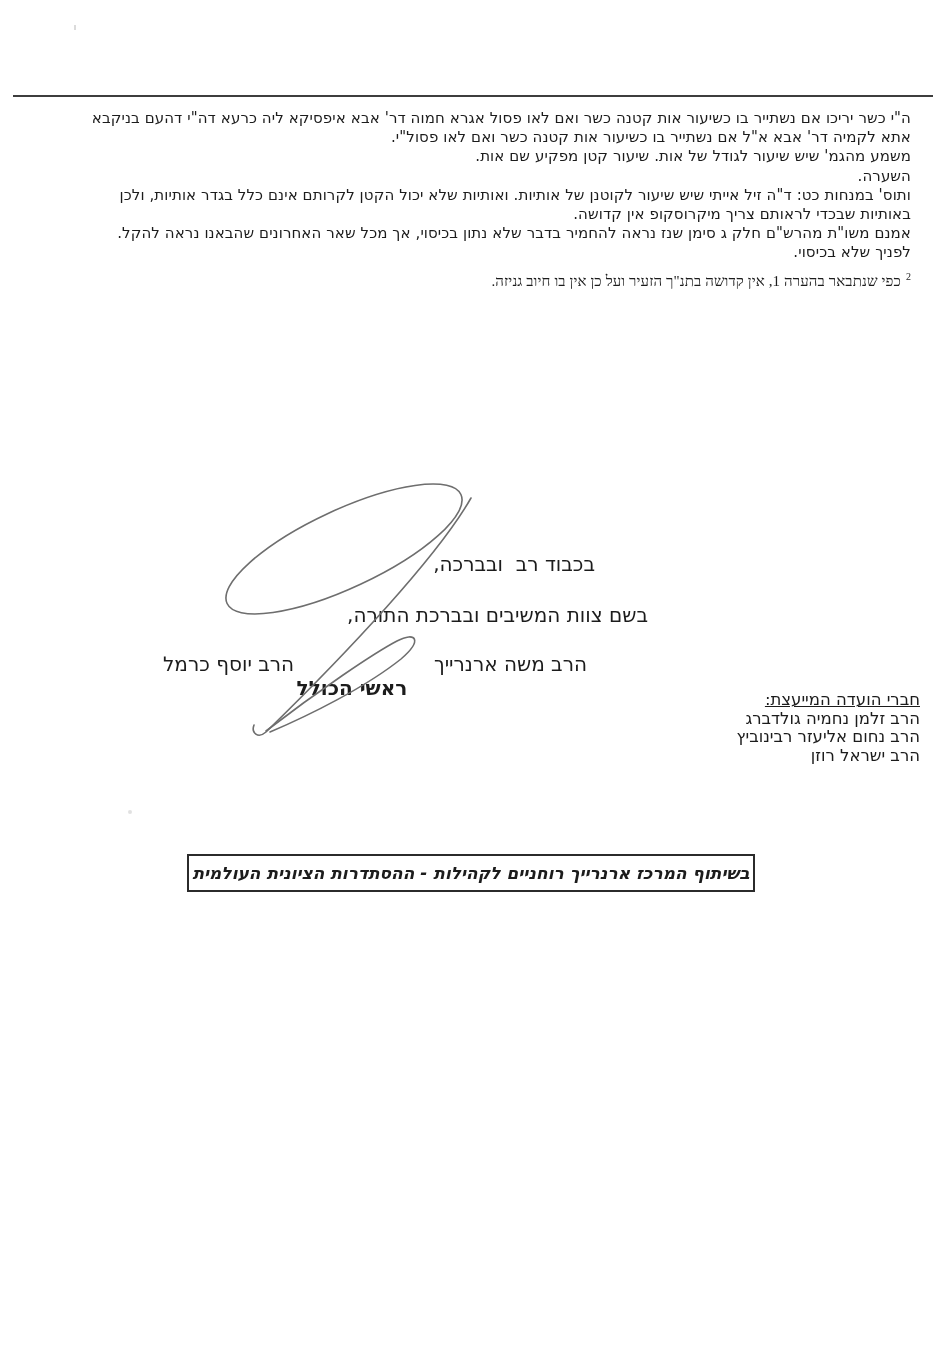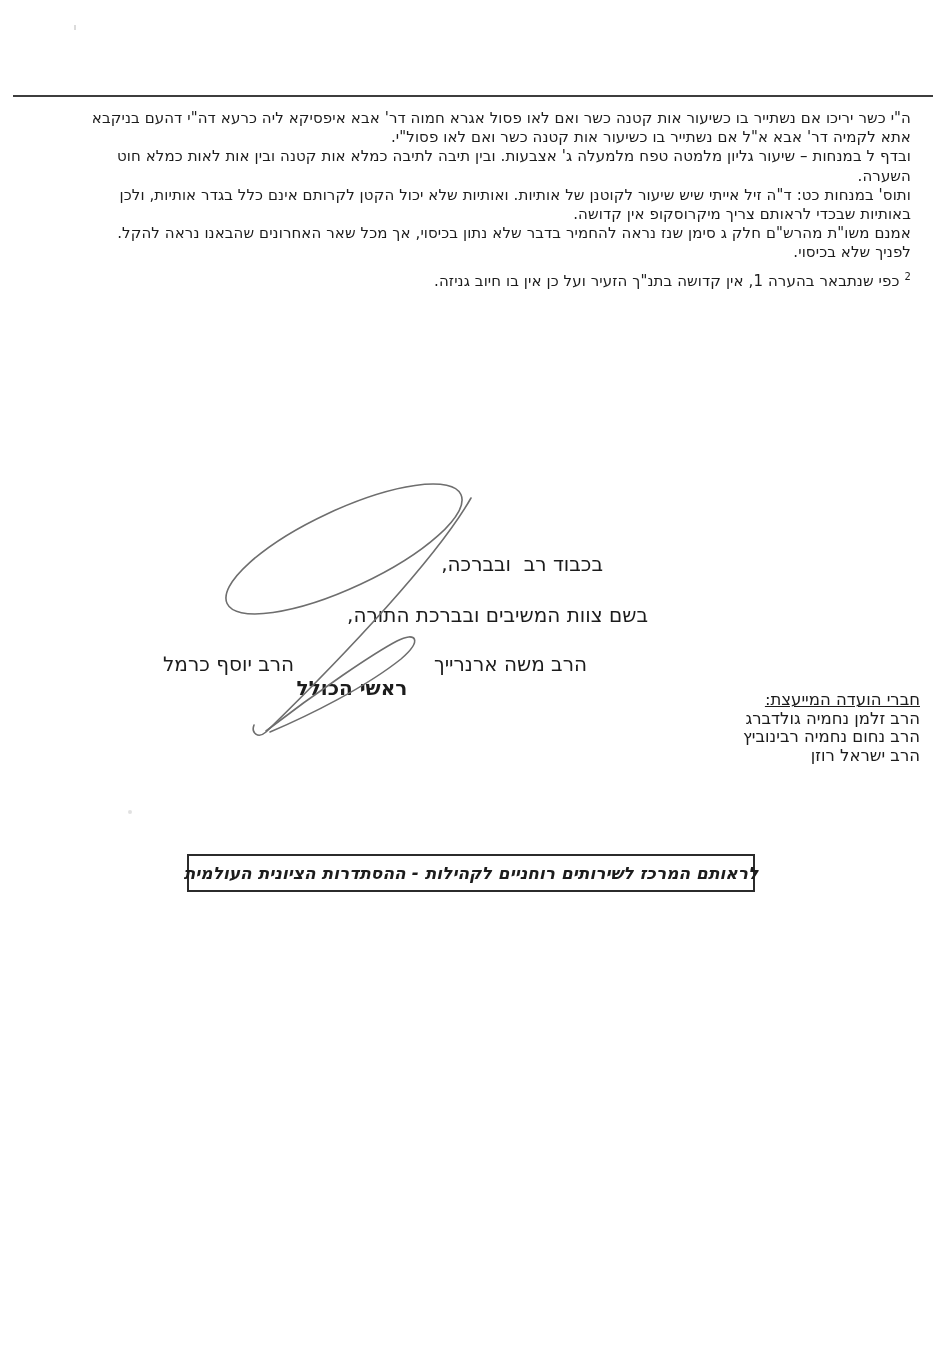--- a/index.html
+++ b/index.html
@@ -10,23 +10,23 @@
   .artifact{position:absolute;background:#bdbdbd;}
   .dot1{left:74px;top:25px;width:2px;height:5px;opacity:.55;}
   .dot2{left:128px;top:810px;width:4px;height:4px;border-radius:50%;opacity:.45;}
   .rule{position:absolute;left:13px;top:95px;width:920px;height:2px;background:#3d3d3d;}
   .body-text{
     position:absolute;top:109px;left:8px;right:36px;
     direction:rtl;text-align:right;
     font-size:15px;line-height:19.2px;letter-spacing:.1px;
   }
   .line{white-space:nowrap;}
-  .fn{margin-top:4px;direction:rtl;}
+  .fn{margin-top:4px;direction:rtl;font-family:Liberation Serif, serif;}
   .fn sup{font-size:10px;margin-left:5px;}
-  .salutation{position:absolute;top:552px;right:344px;font-size:20px;direction:rtl;white-space:pre;}
+  .salutation{position:absolute;top:552px;right:352px;font-size:20px;direction:rtl;white-space:pre;}
   .team-line{position:absolute;top:603px;right:299px;font-size:20px;direction:rtl;white-space:nowrap;}
   .signers{
     position:absolute;top:652px;left:163px;width:424px;
     display:flex;justify-content:space-between;direction:rtl;
     font-size:20px;white-space:nowrap;
   }
   .signers-title{position:absolute;top:676px;left:280px;width:144px;text-align:center;font-size:20px;font-weight:bold;}
   .committee{
     position:absolute;top:691px;right:27px;direction:rtl;text-align:right;
     font-size:16.5px;line-height:18.7px;margin-left:8px;
@@ -44,21 +44,21 @@
 
 <div class="page">
 
   <div class="artifact dot1"></div>
   <div class="rule"></div>
 
   <div class="body-text">
     <div>
         <div class="line">ה"י כשר יריכו אם נשתייר בו כשיעור אות קטנה כשר ואם לאו פסול אגרא חמוה דר' אבא איפסיקא ליה כרעא דה"י דהעם בניקבא</div>
         <div class="line">אתא לקמיה דר' אבא א"ל אם נשתייר בו כשיעור אות קטנה כשר ואם לאו פסול"י.</div>
-        <div class="line">ובדף ל במנחות – שיעור גליון מלמטה טפח מלמעלה ג' אצבעות. ובין תיבה לתיבה כמלא אות קטנה ובין אות לאות כמלא חוט</div>
+        <div class="line">משמע מהגמ' שיש שיעור לגודל של אות. שיעור קטן מפקיע שם אות.</div>
         <div class="line">השערה.</div>
         <div class="line">ותוס' במנחות כט: ד"ה זיל אייתי שיש שיעור לקוטנן של אותיות. ואותיות שלא יכול הקטן לקרותם אינם כלל בגדר אותיות, ולכן</div>
         <div class="line">באותיות שבכדי לראותם צריך מיקרוסקופ אין קדושה.</div>
         <div class="line">אמנם משו"ת מהרש"ם חלק ג סימן שנז נראה להחמיר בדבר שלא נתון בכיסוי, אך מכל שאר האחרונים שהבאנו נראה להקל.</div>
         <div class="line">לפניך שלא בכיסוי.</div>
       </div>
     <div class="fn">
       <sup>2</sup><span>כפי שנתבאר בהערה 1, אין קדושה בתנ"ך הזעיר ועל כן אין בו חיוב גניזה.</span>
     </div>
   </div>
@@ -79,24 +79,24 @@
       <ellipse cx="344" cy="549" rx="129" ry="39" transform="rotate(-25 344 549)"></ellipse>
       <path d="M 471 498 C 438 556, 348 652, 266 732 C 258 739, 251 733, 254 725"></path>
       <path d="M 266 731 C 318 691, 374 653, 397 641 C 416 631, 423 640, 401 659 C 366 687, 310 715, 270 732"></path>
     </g>
   </svg>
 
   <div class="committee">
     <div class="committee-heading">חברי הועדה המייעצת:</div>
     <div>
         <div class="member">הרב זלמן נחמיה גולדברג</div>
-        <div class="member">הרב נחום נחמיה רבינוביץ</div>
+        <div class="member">הרב נחום אליעזר רבינוביץ</div>
         <div class="member">הרב ישראל רוזן</div>
       </div>
   </div>
 
   <div class="footer-box">
-    <span>לראותם המרכז לשירותים רוחניים לקהילות - ההסתדרות הציונית העולמית</span>
+    <span>בשיתוף המרכז ארנרייך רוחניים לקהילות - ההסתדרות הציונית העולמית</span>
   </div>
 
   <div class="artifact dot2"></div>
 
 </div>
 
 </body></html>

